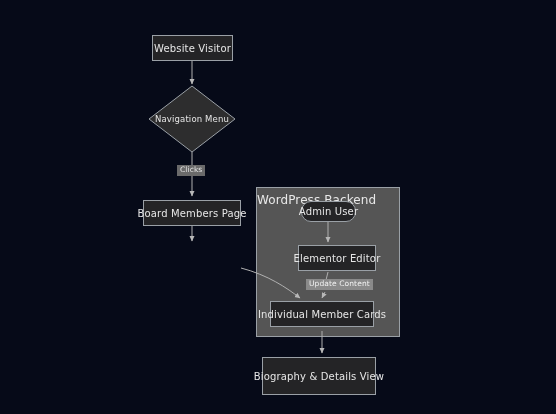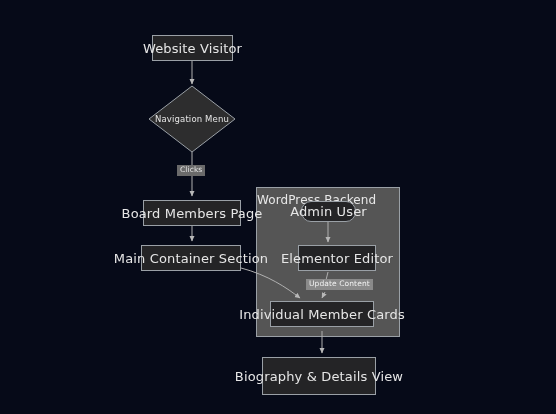--- a/index.html
+++ b/index.html
@@ -45,21 +45,21 @@
   }
   .node {
     position: absolute;
     background: #242426;
     border: 1px solid #9aa0a6;
     box-sizing: border-box;
     display: flex;
     align-items: center;
     justify-content: center;
     color: #e6e6e6;
-    font-size: 13px;
+    font-size: 10px;
     font-family: "DejaVu Sans", sans-serif;
     letter-spacing: 0.15px;
     white-space: nowrap;
   }
   .diamond-wrap {
     position: absolute;
   }
   .diamond-shape {
     position: absolute;
     left: 0;
@@ -138,23 +138,20 @@
     </svg>
     <div class="diamond-label">Navigation Menu</div>
   </div>
 
   <div class="edge-label" style="left:177px; top:165px;text-align:right;">Clicks</div>
 
   <div class="node" style="left:143px; top:200px; width:98px; height:26px;justify-content:center;">
     <span>Board Members Page</span>
   </div>
 
-  <div class="node" style="left:141px; top:245px; width:100px; height:26px;">
-    <span>Main Container Section</span>
-  </div>
 
   <div class="node" style="left:301px; top:201px; width:55px; height:21px;border-radius:10px;">
     <span>Admin User</span>
   </div>
 
   <div class="node" style="left:298px; top:245px; width:78px; height:26px;">
     <span>Elementor Editor</span>
   </div>
 
   <div class="edge-label on-gray" style="left:306px; top:279px;">Update Content</div>

